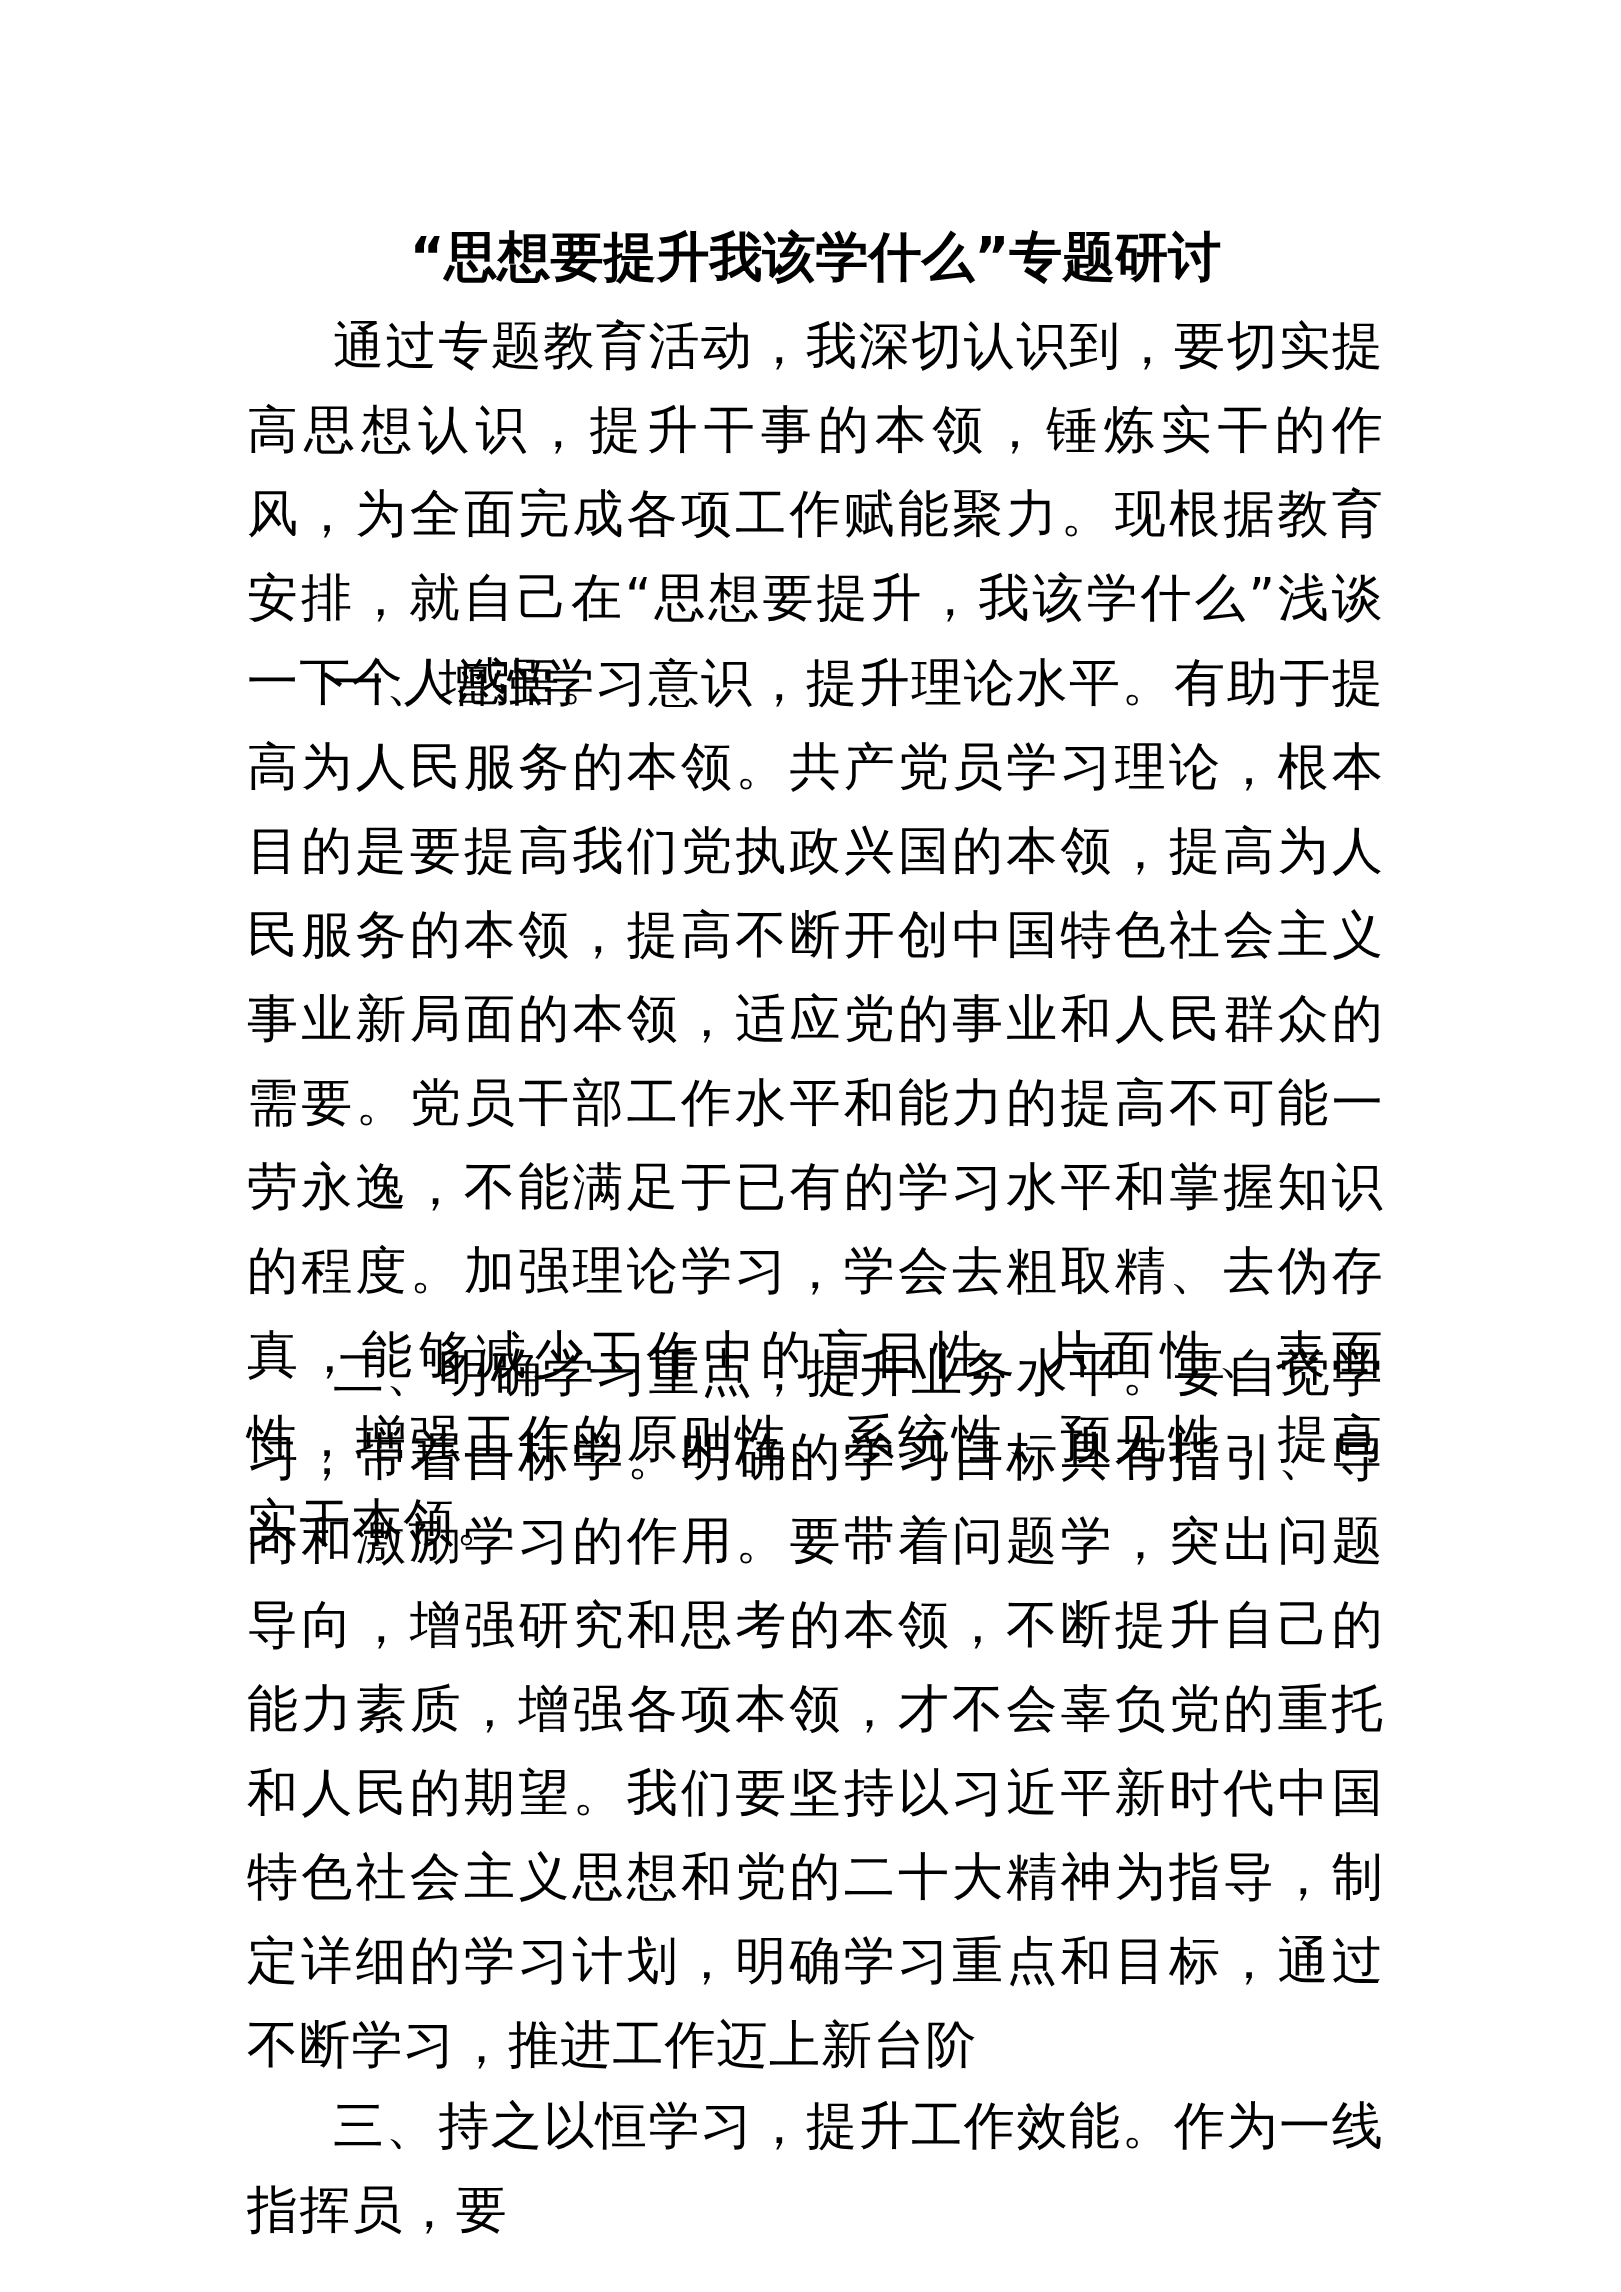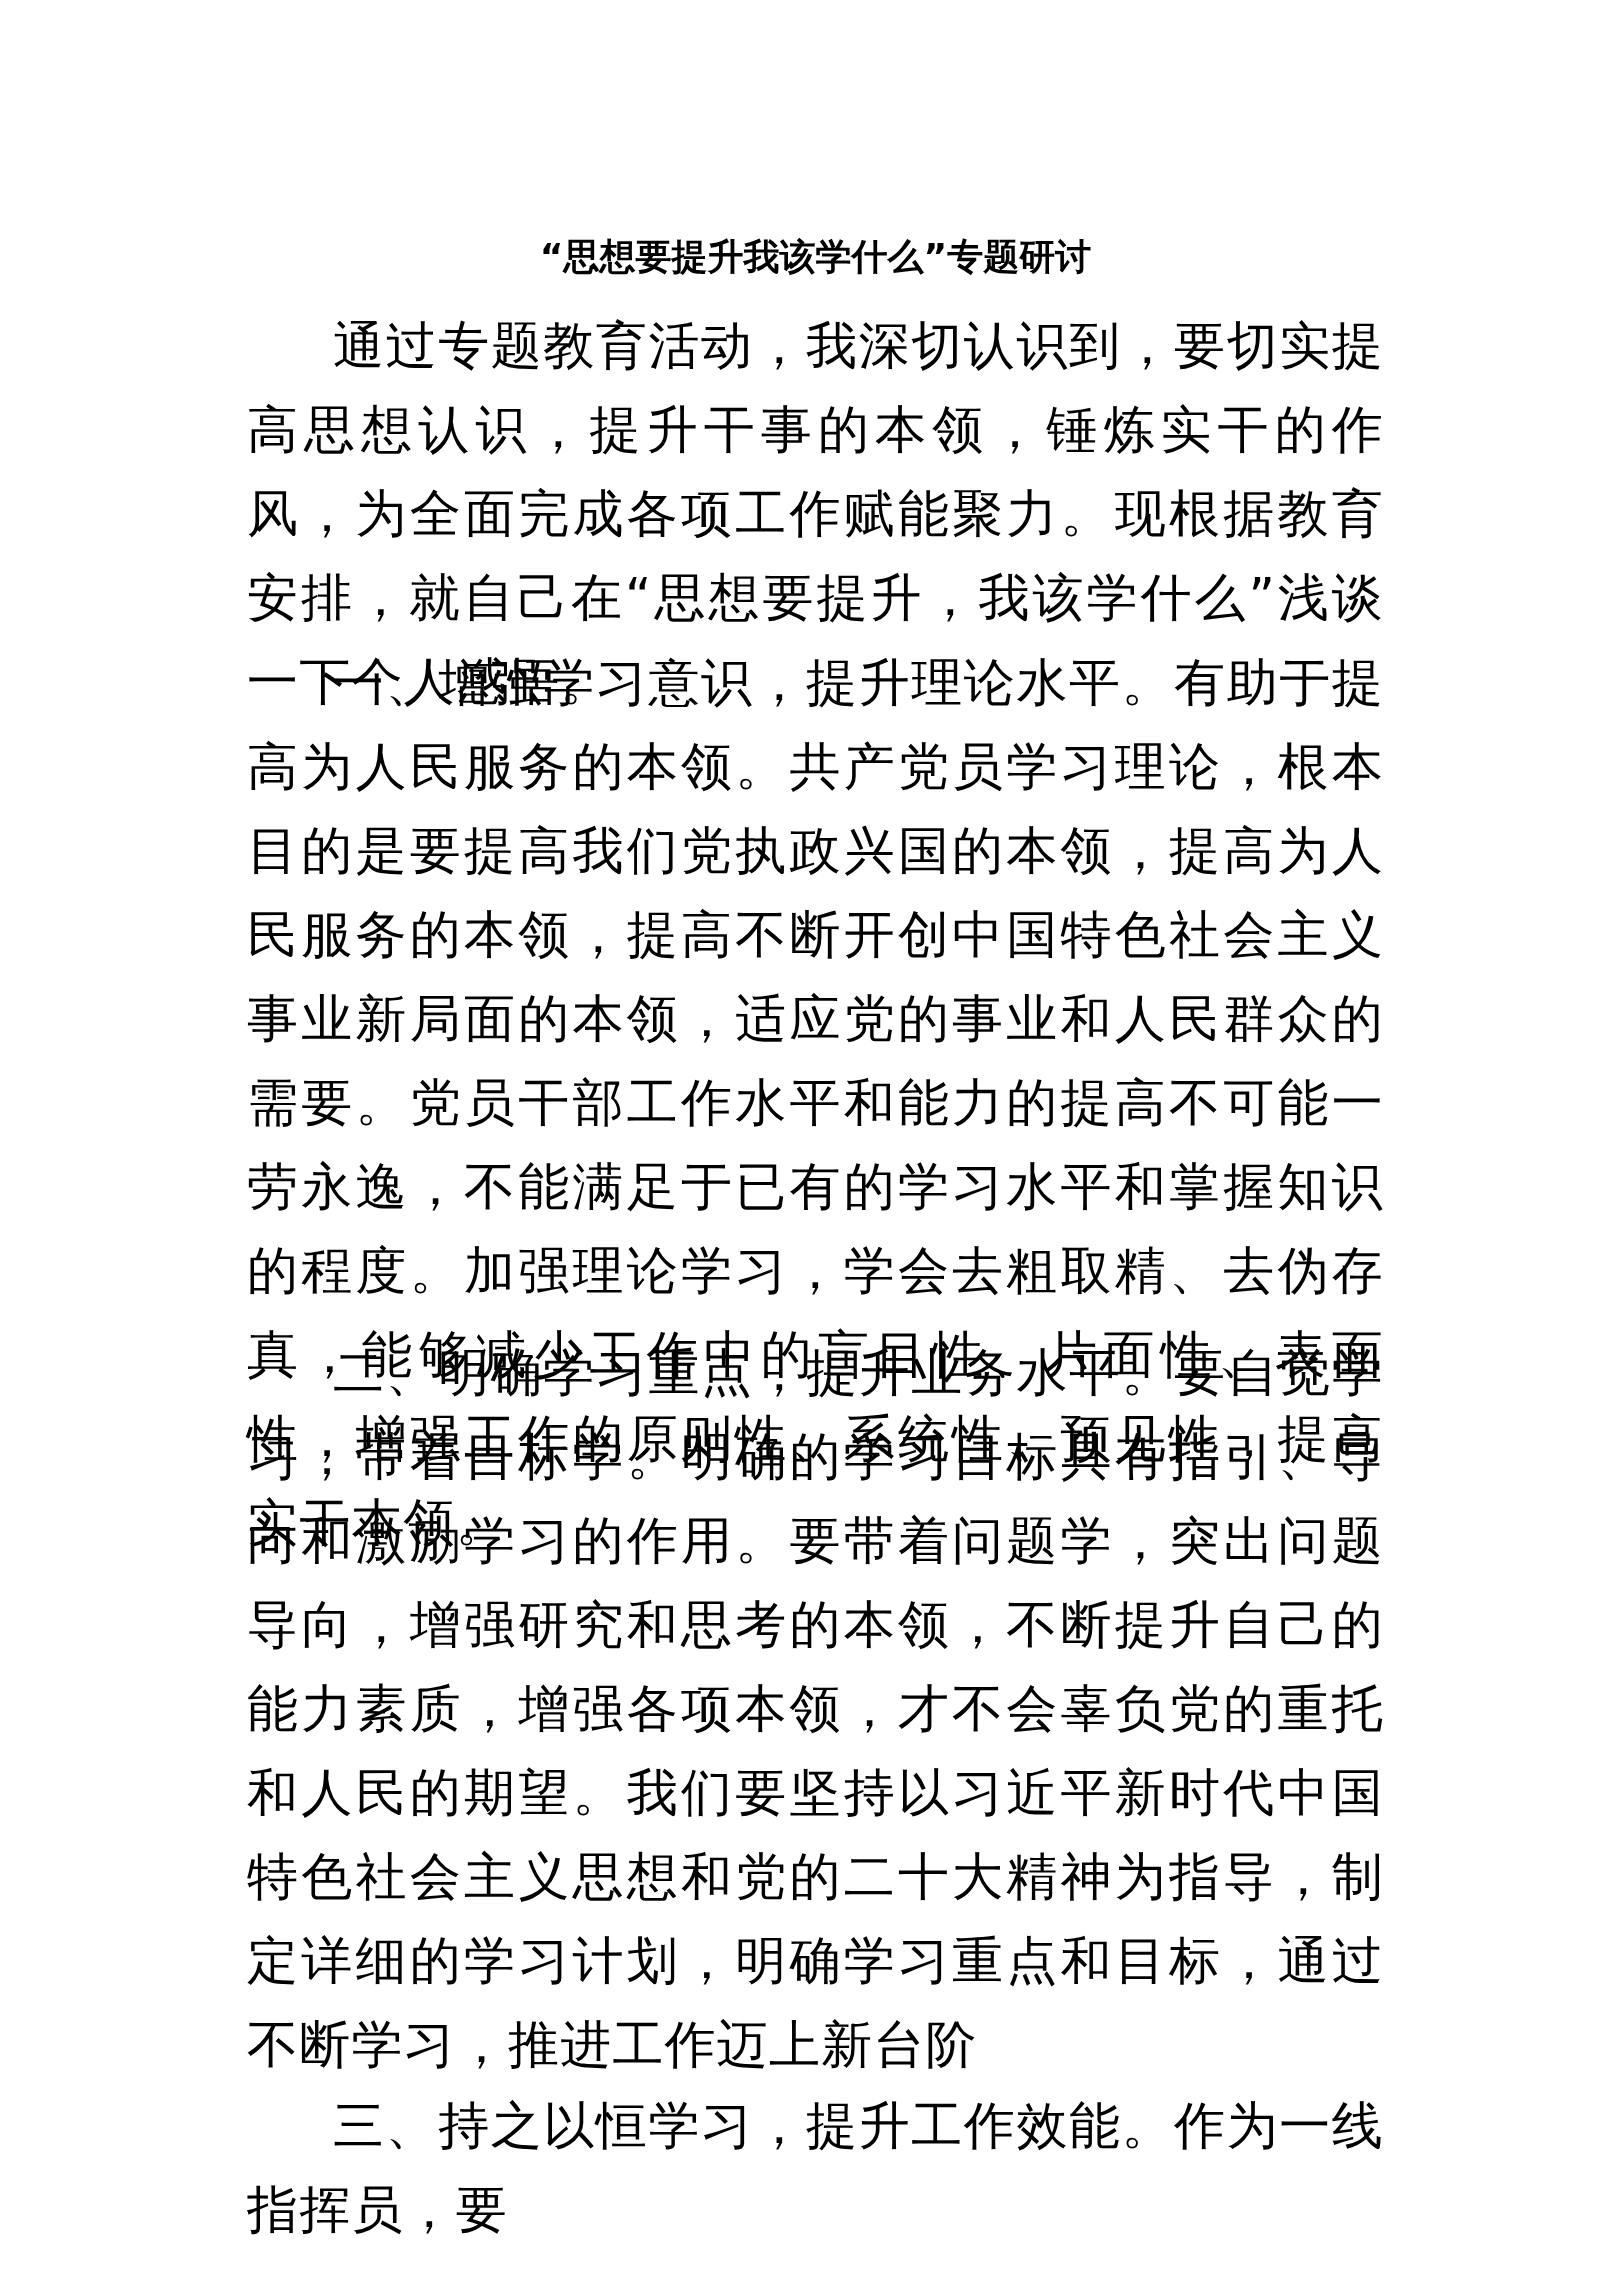--- a/index.html
+++ b/index.html
@@ -1,20 +1,20 @@
 <!DOCTYPE html>
 <html><head>
   <meta charset="utf-8">
   <style>
     html, body { margin: 0; padding: 0; background: #ffffff; }
     body { width: 1621px; height: 2293px; position: relative; overflow: hidden;
       font-family: "DejaVu Sans", "Liberation Sans", sans-serif; color: #000; }
     .page { position: absolute; left: 247px; top: 0; width: 1137px; }
     .title { position: absolute; left: 0; top: 227px; width: 1137px; text-align: center;
-      font-size: 36px; font-weight: bold; letter-spacing: 0px; line-height: 59px; }
+      font-size: 53px; font-weight: bold; letter-spacing: 0px; line-height: 59px; }
     .para { position: absolute; left: 0; width: 1137px; font-size: 51px; line-height: 84px;
       text-indent: 86px; text-align: justify; letter-spacing: 1.2px; word-break: break-all; margin: 0; }
     #p0 { top: 304px; }
     #p1 { top: 641px; }
     #p2 { top: 1331px; }
     #p3 { top: 2084px; }
   </style>
 </head>
 <body>
 

